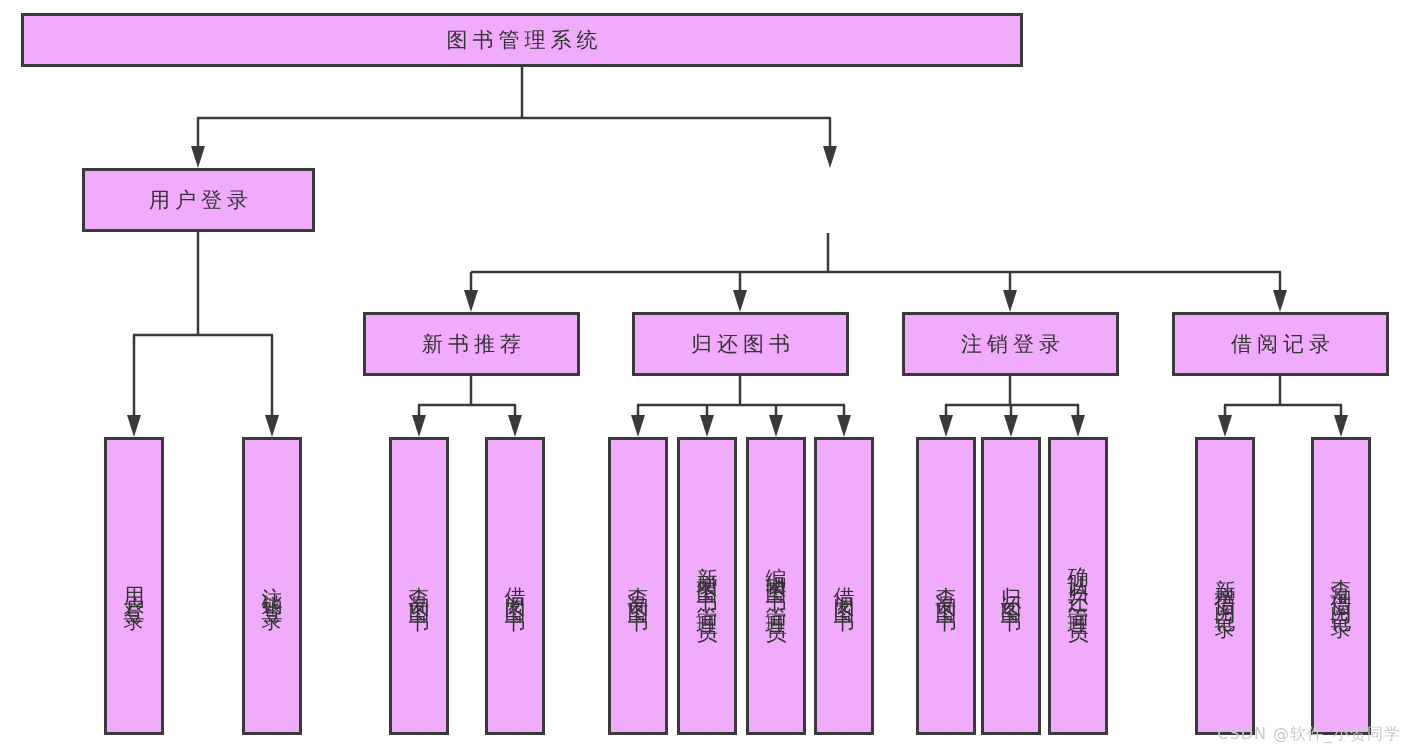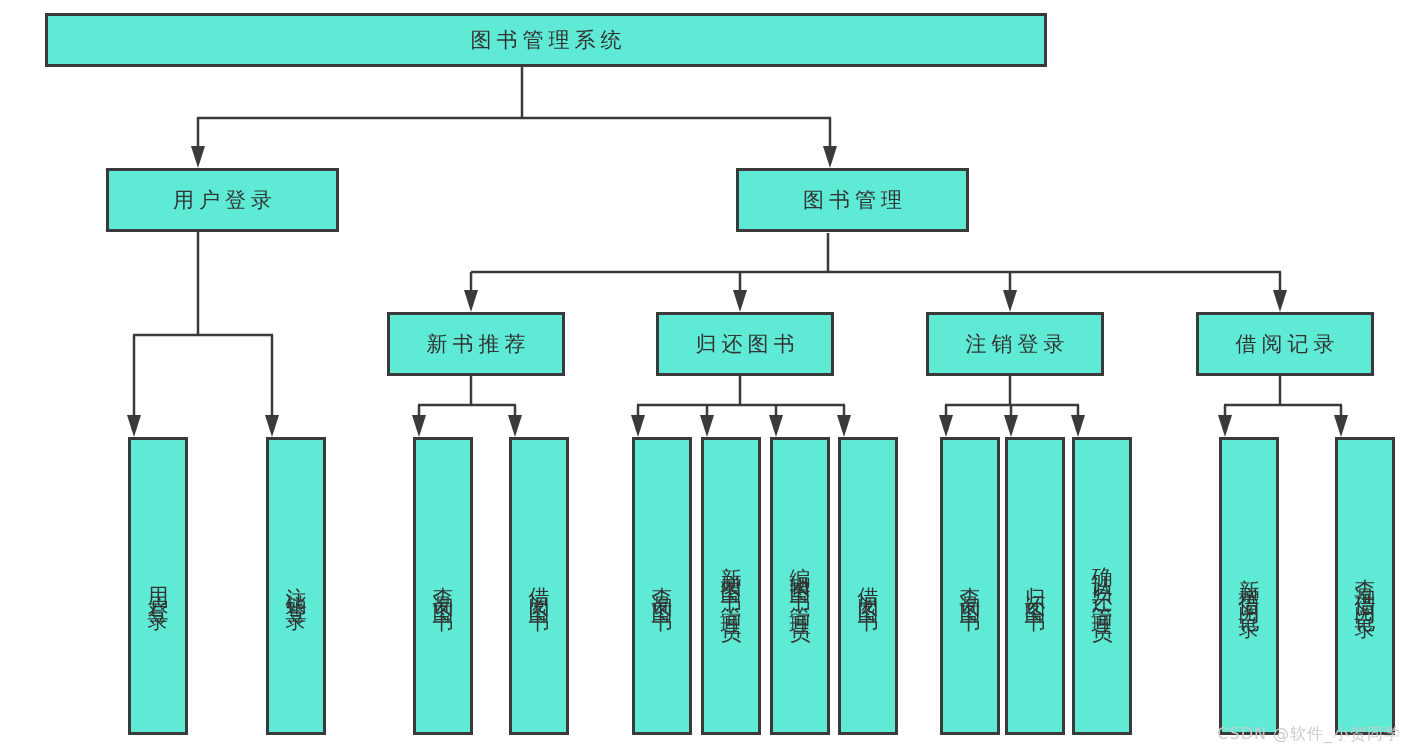--- a/index.html
+++ b/index.html
@@ -10,33 +10,32 @@
     font-family:"DejaVu Sans","Liberation Sans",sans-serif;
     overflow:hidden;
   }
   #wires{position:absolute;left:0;top:0;z-index:0;}
   .ln{stroke:var(--line,#3a3a3a);stroke-width:2.5;fill:none;}
   .ar{fill:var(--line,#3a3a3a);stroke:none;}
   .box{
     position:absolute;
     box-sizing:border-box;
     border:3px solid var(--line,#3a3a3a);
-    background:#5eead4;
+    background:#f0abfc;
     color:var(--text,#333333);
     display:flex;align-items:center;justify-content:center;
     z-index:1;
     font-size:21px;
     letter-spacing:5px;
     text-indent:5px;
     white-space:nowrap;
-    margin-left:24px;
   }
   .root{left:21px;top:13px;width:1002px;height:54px;}
   .lvl2{top:168px;width:233px;height:64px;}
-  .lvl3{top:312px;width:178px;height:64px;}
+  .lvl3{top:312px;width:217px;height:64px;}
   .leaf{
     top:437px;width:60px;height:298px;
     writing-mode:vertical-rl;
     text-orientation:mixed;
     letter-spacing:8px;
     text-indent:0;
     font-size:21px;
   }
   .watermark{
     position:absolute;
@@ -125,21 +124,20 @@
       <line class="ln" x1="1225" y1="405" x2="1225" y2="419"></line>
       <line class="ln" x1="1341" y1="405" x2="1341" y2="419"></line>
       <polygon class="ar" points="1218,415 1232,415 1225,437"></polygon>
       <polygon class="ar" points="1334,415 1348,415 1341,437"></polygon>
     </g>
   </svg>
 
   <div class="box root">图书管理系统</div>
 
   <div class="box lvl2" style="left:82px">用户登录</div>
-  <div class="box lvl2" style="left:712px">图书管理</div>
 
   <div class="box lvl3" style="left:363px">新书推荐</div>
   <div class="box lvl3" style="left:632px">归还图书</div>
   <div class="box lvl3" style="left:902px">注销登录</div>
   <div class="box lvl3" style="left:1172px">借阅记录</div>
 
   <div class="box leaf" style="left:104px">用户登录</div>
   <div class="box leaf" style="left:242px">注销登录</div>
 
   <div class="box leaf" style="left:389px">查询图书</div>

